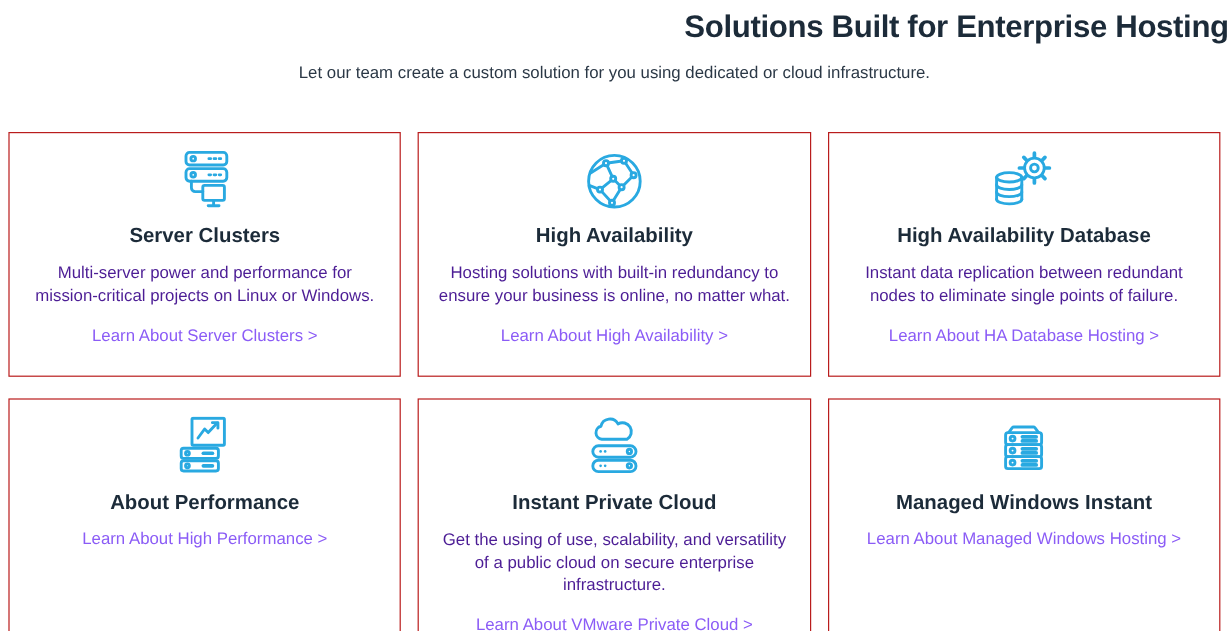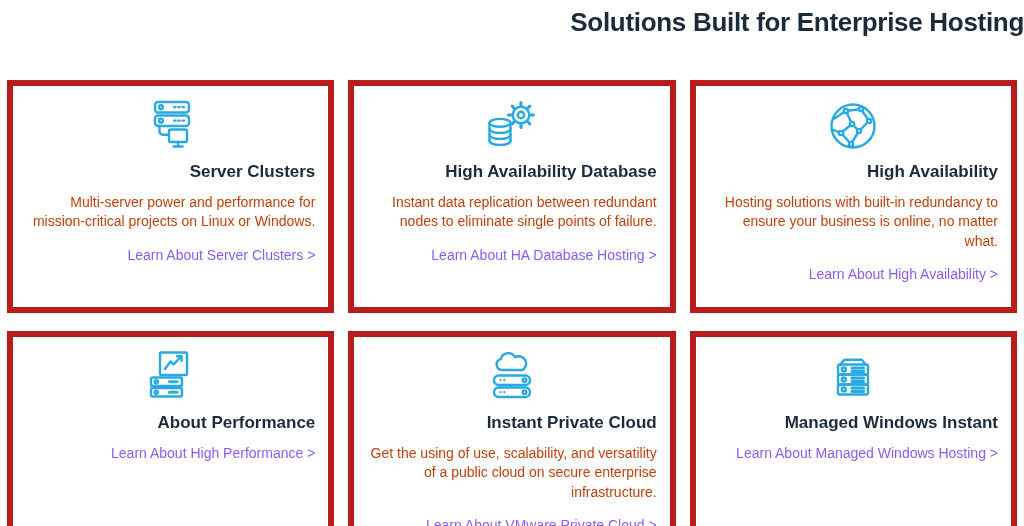--- a/index.html
+++ b/index.html
@@ -32,22 +32,22 @@
     margin-top: 42px;
     padding: 0 7px;
     display: grid;
     grid-template-columns: repeat(3, 1fr);
     column-gap: 14px;
     row-gap: 18px;
   }
 
   .card {
     background: #ffffff;
-    border: 6px solid #b91c1c;
-    text-align: right;
+    border: 1px solid #b91c1c;
+    text-align: center;
     padding: 13px 13px 24px;
     min-height: 189px;
   }
 
   .icon-wrap {
     height: 54px;
     display: flex;
     align-items: center;
     justify-content: center;
     margin-bottom: 9px;
@@ -63,39 +63,40 @@
 
   .card-title {
     font-size: 17px;
     font-weight: 700;
     color: #1c2b39;
     margin-bottom: 11px;
   }
   .card-desc {
     font-size: 14px;
     line-height: 1.38;
-    color: #c2410c;
+    color: #4c1d95;
     margin: 0 auto 14px;
     max-width: 300px;
   }
   .card-link {
     display: inline-block;
     font-size: 14px;
     color: #8b5cf6;
     text-decoration: none;
     cursor: pointer;
   }
 </style>
 </head>
 <body>
 
 <div class="page">
 
   <div class="header">
     <h1 class="page-title">Solutions Built for Enterprise Hosting</h1>
+    <p class="page-subtitle">Let our team create a custom solution for you using dedicated or cloud infrastructure.</p>
   </div>
 
   <div class="grid">
 
     <div class="card">
       <div class="icon-wrap">
         <svg class="ic" viewBox="0 0 56 52" aria-hidden="true">
           <rect x="12" y="2" width="34" height="10.5" rx="3"></rect>
           <rect x="12" y="15.5" width="34" height="10.5" rx="3"></rect>
           <circle cx="18" cy="7.2" r="1.9"></circle>
@@ -104,47 +105,20 @@
           <line class="dots" x1="31" y1="20.7" x2="41" y2="20.7"></line>
           <path d="M16.5 26 v5.5 a3.2 3.2 0 0 0 3.2 3.2 H26"></path>
           <rect x="26" y="29.5" width="18" height="12.5" rx="1.5"></rect>
           <line x1="35" y1="42" x2="35" y2="45.5"></line>
           <line x1="30.5" y1="46.5" x2="39.5" y2="46.5"></line>
         </svg>
       </div>
       <h3 class="card-title">Server Clusters</h3>
       <p class="card-desc">Multi-server power and performance for mission-critical projects on Linux or Windows.</p>
       <a class="card-link">Learn About Server Clusters &gt;</a>
-    </div>
-
-    <div class="card">
-      <div class="icon-wrap">
-        <svg class="ic" viewBox="0 0 56 52" aria-hidden="true">
-          <circle cx="37" cy="15" r="8.2"></circle>
-          <line class="thick" x1="46.2" y1="15" x2="49.5" y2="15"></line>
-          <line class="thick" x1="43.5" y1="21.5" x2="45.8" y2="23.8"></line>
-          <line class="thick" x1="37" y1="24.2" x2="37" y2="27.5"></line>
-          <line class="thick" x1="30.5" y1="21.5" x2="28.2" y2="23.8"></line>
-          <line class="thick" x1="27.8" y1="15" x2="24.5" y2="15"></line>
-          <line class="thick" x1="30.5" y1="8.5" x2="28.2" y2="6.2"></line>
-          <line class="thick" x1="37" y1="5.8" x2="37" y2="2.5"></line>
-          <line class="thick" x1="43.5" y1="8.5" x2="45.8" y2="6.2"></line>
-          <circle cx="37" cy="15" r="3.2"></circle>
-          <rect class="mask" x="4.5" y="20" width="23" height="23"></rect>
-          <ellipse class="maskstroke" cx="16" cy="22.8" rx="10.5" ry="3.9"></ellipse>
-          <path d="M5.5 22.8 V41"></path>
-          <path d="M26.5 22.8 V41"></path>
-          <path d="M5.5 29 a10.5 3.9 0 0 0 21 0"></path>
-          <path d="M5.5 35 a10.5 3.9 0 0 0 21 0"></path>
-          <path d="M5.5 41 a10.5 3.9 0 0 0 21 0"></path>
-        </svg>
-      </div>
-      <h3 class="card-title">High Availability Database</h3>
-      <p class="card-desc">Instant data replication between redundant nodes to eliminate single points of failure.</p>
-      <a class="card-link">Learn About HA Database Hosting &gt;</a>
     </div>
 
     <div class="card">
       <div class="icon-wrap">
         <svg class="ic" viewBox="0 0 56 52" aria-hidden="true">
           <circle cx="28" cy="26" r="21.5"></circle>
           <path d="M8.5 19 L21 11"></path>
           <path d="M21 11 L36 9"></path>
           <path d="M21 11 L27 24"></path>
           <path d="M36 9 L44 21"></path>
@@ -164,20 +138,47 @@
         </svg>
       </div>
       <h3 class="card-title">High Availability</h3>
       <p class="card-desc">Hosting solutions with built-in redundancy to ensure your business is online, no matter what.</p>
       <a class="card-link">Learn About High Availability &gt;</a>
     </div>
 
     <div class="card">
       <div class="icon-wrap">
         <svg class="ic" viewBox="0 0 56 52" aria-hidden="true">
+          <circle cx="37" cy="15" r="8.2"></circle>
+          <line class="thick" x1="46.2" y1="15" x2="49.5" y2="15"></line>
+          <line class="thick" x1="43.5" y1="21.5" x2="45.8" y2="23.8"></line>
+          <line class="thick" x1="37" y1="24.2" x2="37" y2="27.5"></line>
+          <line class="thick" x1="30.5" y1="21.5" x2="28.2" y2="23.8"></line>
+          <line class="thick" x1="27.8" y1="15" x2="24.5" y2="15"></line>
+          <line class="thick" x1="30.5" y1="8.5" x2="28.2" y2="6.2"></line>
+          <line class="thick" x1="37" y1="5.8" x2="37" y2="2.5"></line>
+          <line class="thick" x1="43.5" y1="8.5" x2="45.8" y2="6.2"></line>
+          <circle cx="37" cy="15" r="3.2"></circle>
+          <rect class="mask" x="4.5" y="20" width="23" height="23"></rect>
+          <ellipse class="maskstroke" cx="16" cy="22.8" rx="10.5" ry="3.9"></ellipse>
+          <path d="M5.5 22.8 V41"></path>
+          <path d="M26.5 22.8 V41"></path>
+          <path d="M5.5 29 a10.5 3.9 0 0 0 21 0"></path>
+          <path d="M5.5 35 a10.5 3.9 0 0 0 21 0"></path>
+          <path d="M5.5 41 a10.5 3.9 0 0 0 21 0"></path>
+        </svg>
+      </div>
+      <h3 class="card-title">High Availability Database</h3>
+      <p class="card-desc">Instant data replication between redundant nodes to eliminate single points of failure.</p>
+      <a class="card-link">Learn About HA Database Hosting &gt;</a>
+    </div>
+
+    <div class="card">
+      <div class="icon-wrap">
+        <svg class="ic" viewBox="0 0 56 52" aria-hidden="true">
           <rect x="17" y="1.5" width="27" height="22.5" rx="1"></rect>
           <polyline points="22,18 27.5,10.5 30.5,13.5 38,5.5"></polyline>
           <polyline points="34,5.2 38.6,5.2 38.6,9.8"></polyline>
           <rect class="maskstroke" x="8" y="26.5" width="31" height="8.5" rx="2"></rect>
           <rect class="maskstroke" x="8" y="37" width="31" height="8.5" rx="2"></rect>
           <circle cx="13.2" cy="30.7" r="1.6"></circle>
           <line class="thick" x1="26.5" y1="30.7" x2="34" y2="30.7"></line>
           <circle cx="13.2" cy="41.2" r="1.6"></circle>
           <line class="thick" x1="26.5" y1="41.2" x2="34" y2="41.2"></line>
         </svg>

